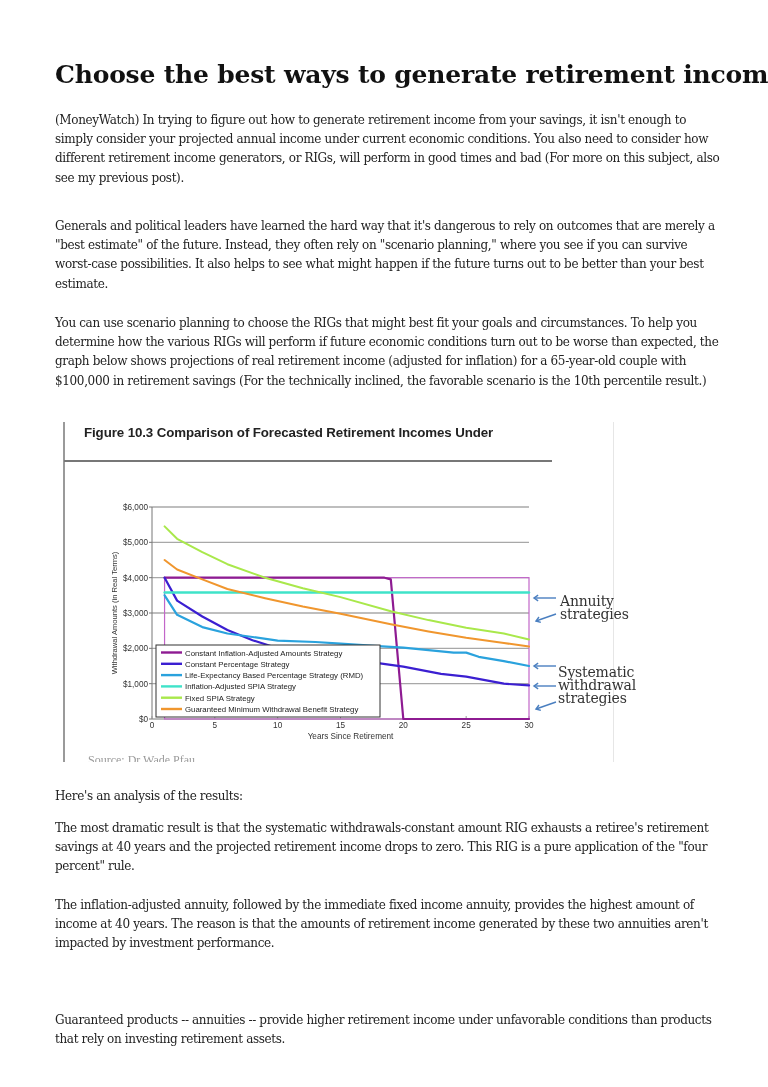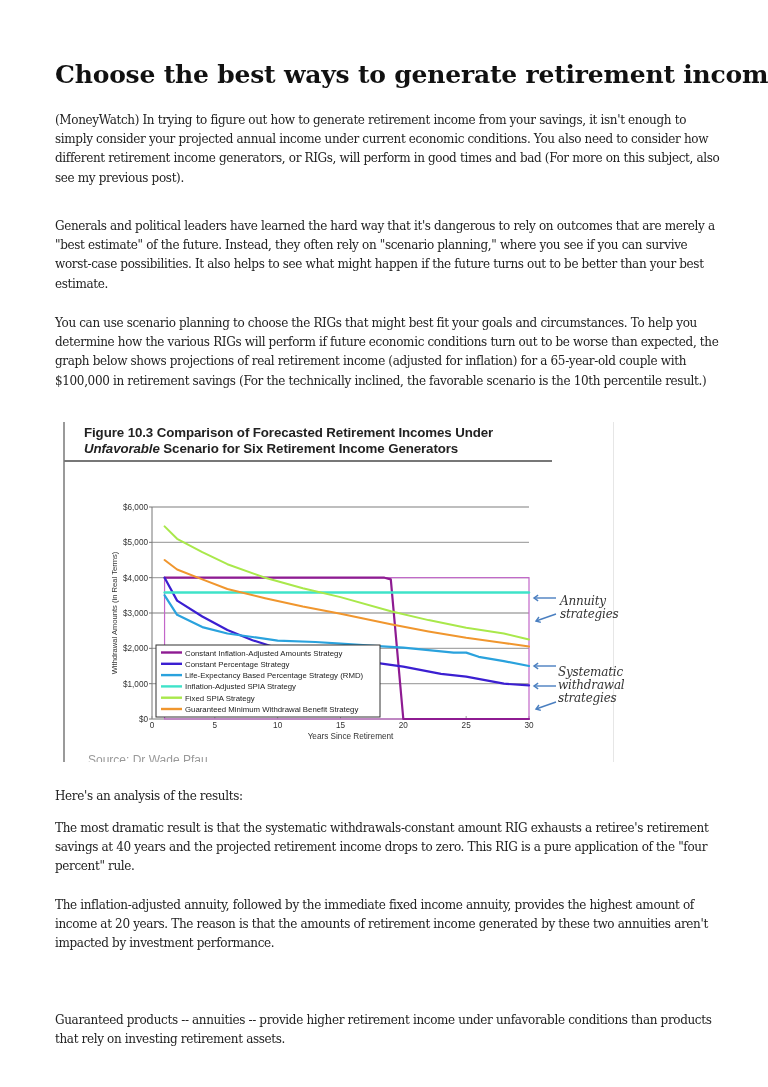--- a/index.html
+++ b/index.html
@@ -20,44 +20,43 @@
     position: absolute; left: 84px; top: 425px; margin: 0;
     font-family: "Liberation Sans", sans-serif; font-weight: bold; font-size: 13.3px;
     line-height: 16px; color: #222; white-space: nowrap; letter-spacing: -0.1px;
   }
   .fig-title em { font-style: italic; }
   .fig-rule { position: absolute; left: 64px; top: 460px; width: 488px; height: 2px; background: #777; }
   .fig-left-bar { position: absolute; left: 63px; top: 422px; width: 2px; height: 340px; background: #9a9a9a; }
   .fig-right-bar { position: absolute; left: 613px; top: 422px; width: 1px; height: 340px; background: #e6e6e6; }
   .source {
     position: absolute; left: 88px; top: 752px; margin: 0;
-    font-family: Liberation Sans, sans-serif; font-size: 12px; color: #9a9a9a;
+    font-family: Liberation Serif, serif; font-size: 12px; color: #9a9a9a;
     white-space: nowrap; height: 10px; overflow: hidden; line-height: 16px;
   }
   svg#chart { position: absolute; left: 0; top: 0; }
   .annot {
-    position: absolute; font-family: "DejaVu Serif", serif; font-size: 12px;
-    line-height: 13px; color: #333; white-space: nowrap; letter-spacing: -0.2px; font-style: italic;
+    position: absolute; font-family: "DejaVu Serif", serif; font-size: 14px;
+    line-height: 13px; color: #333; white-space: nowrap; letter-spacing: -0.2px;
   }
 </style>
 </head>
 <body>
 
 <h1 class="title">Choose the best ways to generate retirement income</h1>
 
 <p class="para" style="top:111px">(MoneyWatch) In trying to figure out how to generate retirement income from your savings, it isn't enough to simply consider your projected annual income under current economic conditions. You also need to consider how different retirement income generators, or RIGs, will perform in good times and bad (For more on this subject, also see my previous post).</p>
 <p class="para" style="top:217px">Generals and political leaders have learned the hard way that it's dangerous to rely on outcomes that are merely a "best estimate" of the future. Instead, they often rely on "scenario planning," where you see if you can survive worst-case possibilities. It also helps to see what might happen if the future turns out to be better than your best estimate.</p>
 <p class="para" style="top:314px">You can use scenario planning to choose the RIGs that might best fit your goals and circumstances. To help you determine how the various RIGs will perform if future economic conditions turn out to be worse than expected, the graph below shows projections of real retirement income (adjusted for inflation) for a 65-year-old couple with $100,000 in retirement savings (For the technically inclined, the favorable scenario is the 10th percentile result.)</p>
 
 <div class="figure">
   <div class="fig-left-bar"></div>
   <div class="fig-right-bar"></div>
   <div class="fig-title">
     <div>Figure 10.3 Comparison of Forecasted Retirement Incomes Under</div>
-    <div><em>Unfavorable</em><span> Scenario for Six Retirement Income Generators</span></div>
   </div>
   <div class="fig-rule"></div>
 
   <svg id="chart" width="768" height="780">
       <line x1="152" y1="683.6666666666666" x2="529" y2="683.6666666666666" stroke="#a8a8a8" stroke-width="1.3"></line>
       <line x1="152" y1="648.3333333333334" x2="529" y2="648.3333333333334" stroke="#a8a8a8" stroke-width="1.3"></line>
       <line x1="152" y1="613" x2="529" y2="613" stroke="#a8a8a8" stroke-width="1.3"></line>
       <line x1="152" y1="577.6666666666667" x2="529" y2="577.6666666666667" stroke="#a8a8a8" stroke-width="1.3"></line>
       <line x1="152" y1="542.3333333333333" x2="529" y2="542.3333333333333" stroke="#a8a8a8" stroke-width="1.3"></line>
       <line x1="152" y1="507" x2="529" y2="507" stroke="#a8a8a8" stroke-width="1.3"></line>
@@ -133,14 +132,14 @@
     <div>Systematic</div>
     <div>withdrawal</div>
     <div>strategies</div>
   </div>
 
   <div class="source">Source: Dr Wade Pfau</div>
 </div>
 
 <p class="para" style="top:787px">Here's an analysis of the results:</p>
 <p class="para" style="top:819px">The most dramatic result is that the systematic withdrawals-constant amount RIG exhausts a retiree's retirement savings at 40 years and the projected retirement income drops to zero. This RIG is a pure application of the "four percent" rule.</p>
-<p class="para" style="top:896px">The inflation-adjusted annuity, followed by the immediate fixed income annuity, provides the highest amount of income at 20 years. The reason is that the amounts of retirement income generated by these two annuities aren't impacted by investment performance.</p>
+<p class="para" style="top:896px">The inflation-adjusted annuity, followed by the immediate fixed income annuity, provides the highest amount of income at 40 years. The reason is that the amounts of retirement income generated by these two annuities aren't impacted by investment performance.</p>
 <p class="para" style="top:1011px">Guaranteed products -- annuities -- provide higher retirement income under unfavorable conditions than products that rely on investing retirement assets.</p>
 
 </body></html>

